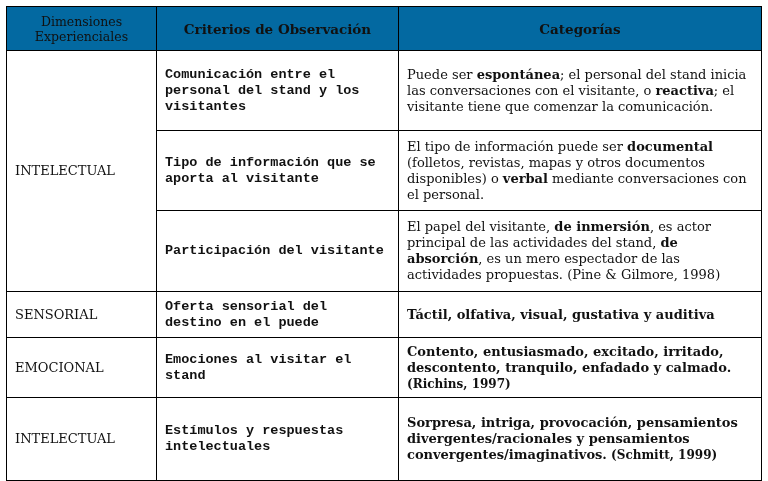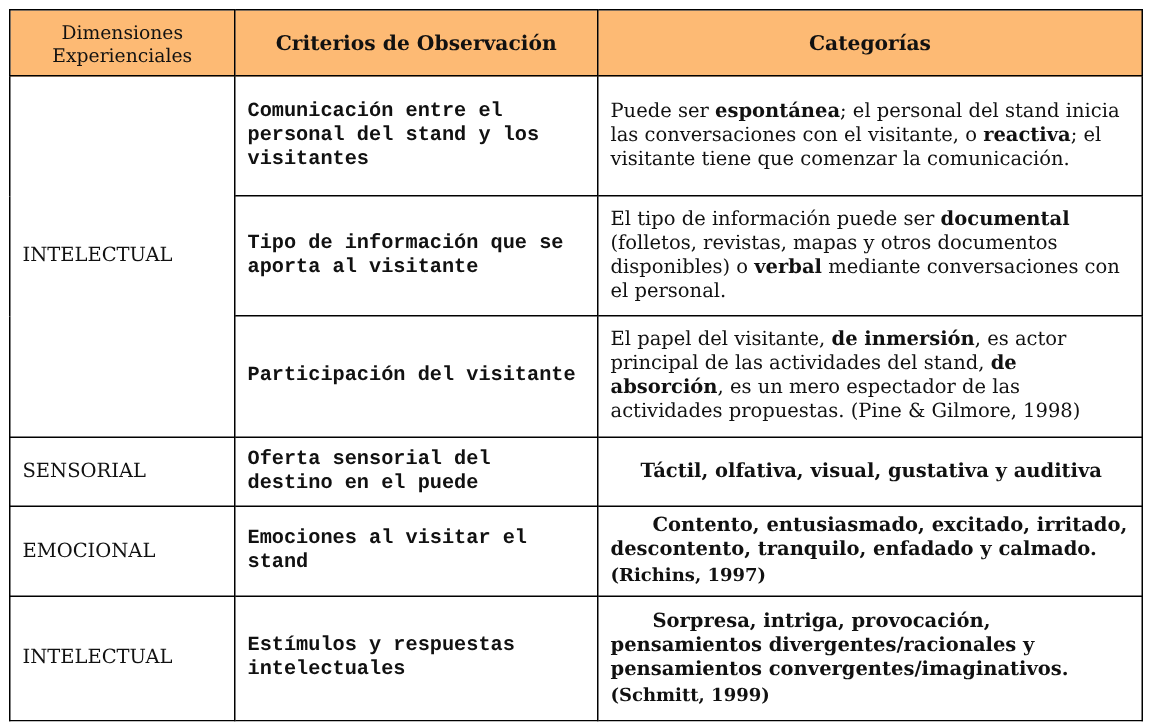--- a/index.html
+++ b/index.html
@@ -12,32 +12,32 @@
     table-layout:fixed;
   }
   td, th {
     border:1.5px solid #000;
     padding:0 8px;
     vertical-align:middle;
     text-align:left;
     font-size:13.5px;
     line-height:16px;
   }
-  th { background:#fdba74; font-weight:bold; text-align:center; }
+  th { background:#0369a1; font-weight:bold; text-align:center; }
   th.dim { font-weight:normal; font-size:12.5px; line-height:15px; }
   col.c1 { width:150px; }
   col.c2 { width:242px; }
   col.c3 { width:363px; }
   tr.hdr { height:44px; }
   .crit { font-weight:bold; font-family:Liberation Mono, monospace; }
   .dimcell { font-size:13px; }
   .cat { font-size:13px; line-height:16px; }
   .b { font-weight:bold; }
   .ref { font-size:12px; font-weight:bold; }
-  .catbold { font-weight:bold;padding-left:28px; }
+  .catbold { font-weight:bold; }
 </style>
 </head>
 <body>
 
 <table>
   <colgroup>
       <col class="c1">
       <col class="c2">
       <col class="c3">
     </colgroup>

